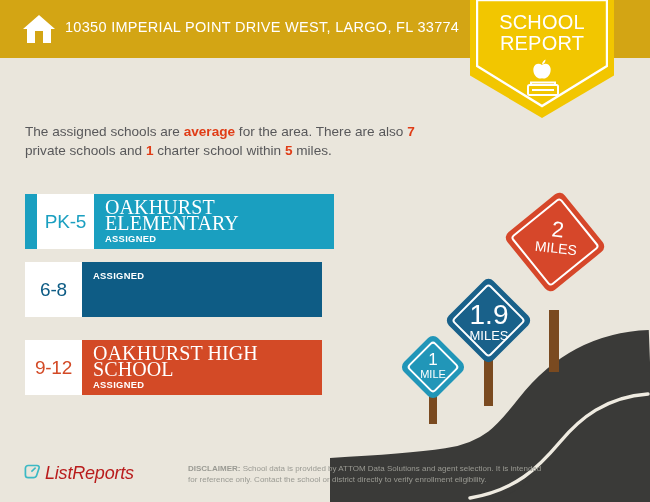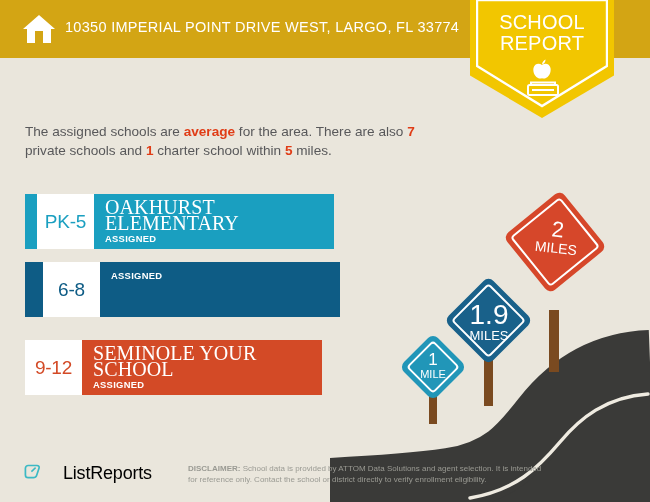--- a/index.html
+++ b/index.html
@@ -194,23 +194,24 @@
   
   .logo-wrap {
     position: absolute;
     left: 22px; top: 461px;
     display: flex;
     align-items: center;
     z-index: 5;
   }
   .logo-text {
     font-size: 18px;
-    color: #000000;
-    margin-left: 20px;
+    color: #b91c1c;
+    margin-left: 2px;
     letter-spacing: -0.2px;
+    font-style: italic;
   }
   .disclaimer {
     position: absolute;
     left: 188px; top: 463px;
     width: 360px;
     font-size: 8px;
     line-height: 11px;
     color: #9A9A93;
     z-index: 5;
   }
@@ -303,31 +304,31 @@
   </div>
 
   <div class="school-row" style="top:194px; background:#1A9FC0;padding-left:12px;">
     <div class="grade-box" style="color:#1A9FC0;">PK-5</div>
     <div class="school-info">
       <div class="school-name">OAKHURST ELEMENTARY</div>
       <div class="school-status">ASSIGNED</div>
     </div>
   </div>
 
-  <div class="school-row" style="top:262px; background:#0E5C85;padding-left:18px;">
+  <div class="school-row" style="top:262px; background:#0E5C85;">
     <div class="grade-box" style="color:#0E5C85;">6-8</div>
     <div class="school-info">
       <div class="school-status">ASSIGNED</div>
     </div>
   </div>
 
   <div class="school-row" style="top:340px; background:#D34A26;">
     <div class="grade-box" style="color:#D34A26;">9-12</div>
     <div class="school-info">
-      <div class="school-name">SEMINOLE YOUR SCHOOL</div>
+      <div class="school-name">OAKHURST HIGH SCHOOL</div>
       <div class="school-status">ASSIGNED</div>
     </div>
   </div>
 
   <div class="logo-wrap">
     <span>
       <svg width="21" height="21" viewBox="0 0 21 21">
         <path d="M6.2 4.5 L15 4.5 C16.6 4.5 17.6 5.8 17 7.3 L14.6 14.4 C14.1 15.8 12.8 16.6 11.4 16.6 L6.2 16.6 C4.6 16.6 3.4 15.4 3.4 13.9 L3.4 7.2 C3.4 5.7 4.6 4.5 6.2 4.5 Z" fill="none" stroke="#3BB9C4" stroke-width="1.7"></path>
         <path d="M9.4 10.6 L13.6 6.6" fill="none" stroke="#3BB9C4" stroke-width="1.5"></path>
       </svg>

